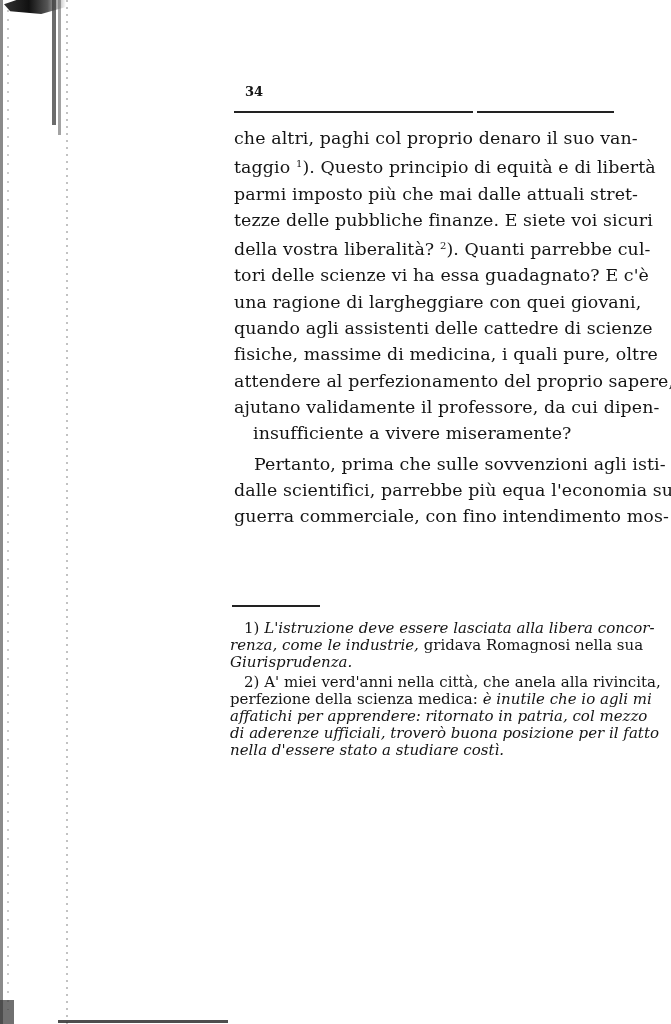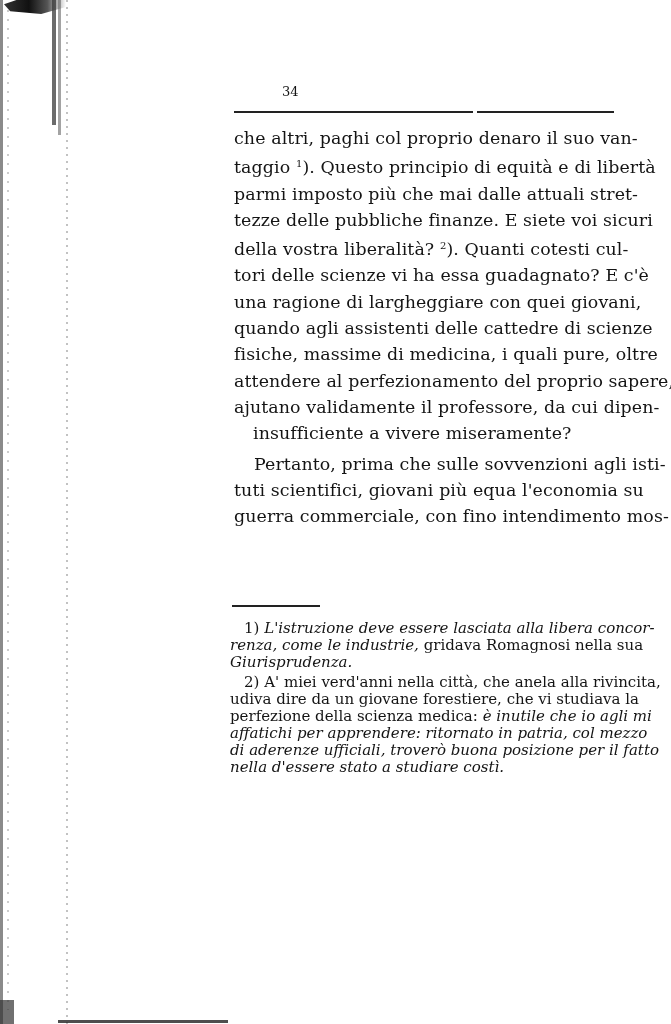--- a/index.html
+++ b/index.html
@@ -18,21 +18,21 @@
   .scan-bar-1 { position:absolute; left:52px; top:0; width:4px; height:125px; background:#3a3a3a; opacity:.75; }
   .scan-bar-2 { position:absolute; left:58px; top:0; width:3px; height:135px; background:#666; opacity:.6; }
   .scan-bar-3 { position:absolute; left:66px; top:0; width:2px; height:1024px;
     background: repeating-linear-gradient(180deg, #999 0 2px, transparent 2px 7px); opacity:.6; }
   .scan-bar-4 { position:absolute; left:7px; top:10px; width:2px; height:1000px;
     background: repeating-linear-gradient(180deg, #aaa 0 2px, transparent 2px 9px); opacity:.6; }
   .scan-bottom-line { position:absolute; left:58px; top:1020px; width:170px; height:3px; background:#222; opacity:.8; }
   .scan-bottom-blot { position:absolute; left:0; top:1000px; width:14px; height:24px; background:#333; opacity:.7; }
 
   .page-number {
-    position: absolute; left: 245px; top: 84px; font-size: 13px; font-weight: normal; letter-spacing: 0; margin-left: 37px;
+    position: absolute; left: 245px; top: 84px; font-size: 13px; font-weight: bold; letter-spacing: 0;
   }
   .header-rule {
     position: absolute; left: 234px; top: 111px; width: 380px; height: 2px;
     background: linear-gradient(90deg, #222 0 63%, #fff 63% 64%, #222 64% 100%);
   }
   .body-text {
     position: absolute; left: 234px; top: 125px; width: 380px;
     font-size: 17.4px; line-height: 26.3px; letter-spacing: 0.1px;
   }
   .body-text .line { display: block; white-space: nowrap; text-align: justify; text-align-last: justify; }
@@ -67,40 +67,39 @@
 <div class="scan-bottom-blot"></div>
 
 <div class="page-number">34</div>
 <div class="header-rule"></div>
 
 <div class="body-text">
   <span class="line">che altri, paghi col proprio denaro il suo van-</span>
   <span class="line"><span>taggio</span> <sup class="fn">1</sup><span>). Questo principio di equità e di libertà</span></span>
   <span class="line">parmi imposto più che mai dalle attuali stret-</span>
   <span class="line">tezze delle pubbliche finanze. E siete voi sicuri</span>
-  <span class="line"><span>della vostra liberalità?</span> <sup class="fn">2</sup><span>). Quanti cotesti cul-</span></span>
+  <span class="line"><span>della vostra liberalità?</span> <sup class="fn">2</sup><span>). Quanti parrebbe cul-</span></span>
   <span class="line">tori delle scienze vi ha essa guadagnato? E c'è</span>
   <span class="line">una ragione di largheggiare con quei giovani,</span>
   <span class="line">quando agli assistenti delle cattedre di scienze</span>
   <span class="line">fisiche, massime di medicina, i quali pure, oltre</span>
   <span class="line">attendere al perfezionamento del proprio sapere,</span>
   <span class="line">ajutano validamente il professore, da cui dipen-</span>
   <span class="line last">insufficiente a vivere miseramente?</span>
   <div class="gap"></div>
   <span class="line indent">Pertanto, prima che sulle sovvenzioni agli isti-</span>
-  <span class="line">tuti scientifici, giovani più equa l'economia su</span>
+  <span class="line">dalle scientifici, parrebbe più equa l'economia su</span>
   <span class="line">guerra commerciale, con fino intendimento mos-</span>
 </div>
 
 <div class="footnote-rule"></div>
 
 <div class="footnotes">
   <span class="line indent"><span>1)</span> <i>L'istruzione deve essere lasciata alla libera concor-</i></span>
   <span class="line"><i>renza, come le industrie,</i><span> gridava Romagnosi nella sua</span></span>
   <span class="line last"><i>Giurisprudenza.</i></span>
   <div class="fn-gap"></div>
   <span class="line indent"><span>2)</span> <span>A' miei verd'anni nella città, che anela alla rivincita,</span></span>
-  <span class="line"><span>udiva dire da un giovane forestiere, che vi studiava la</span></span>
   <span class="line"><span>perfezione della scienza medica: </span><i>è inutile che io agli mi</i></span>
   <span class="line"><i>affatichi per apprendere: ritornato in patria, col mezzo</i></span>
   <span class="line"><i>di aderenze ufficiali, troverò buona posizione per il fatto</i></span>
   <span class="line last"><i>nella d'essere stato a studiare costì.</i></span>
 </div>
 
 </body></html>

